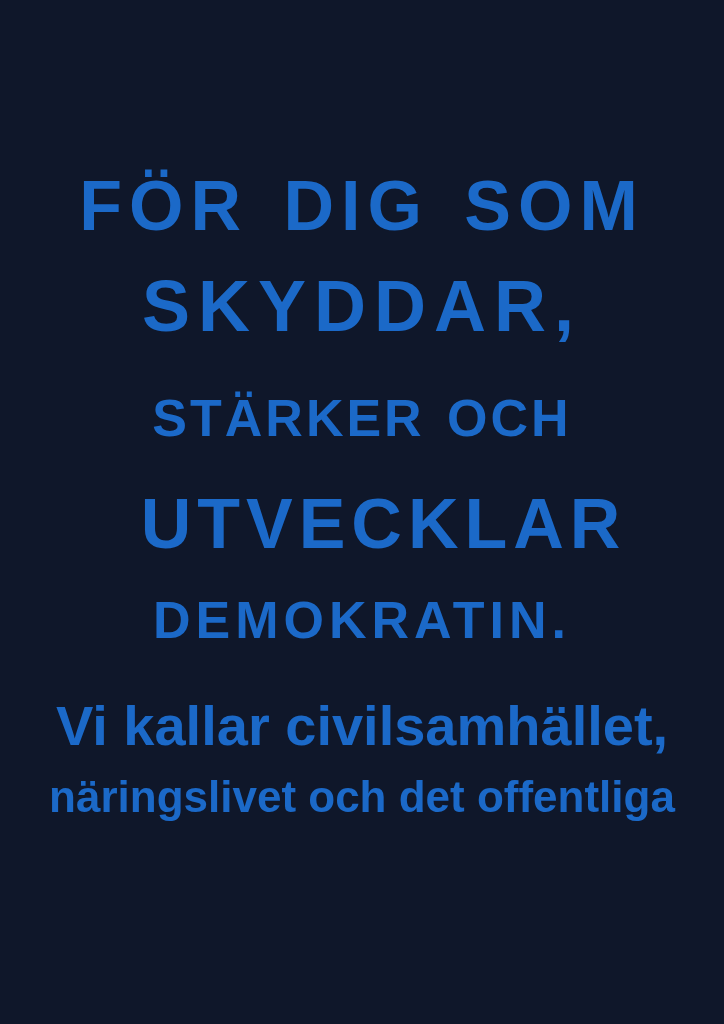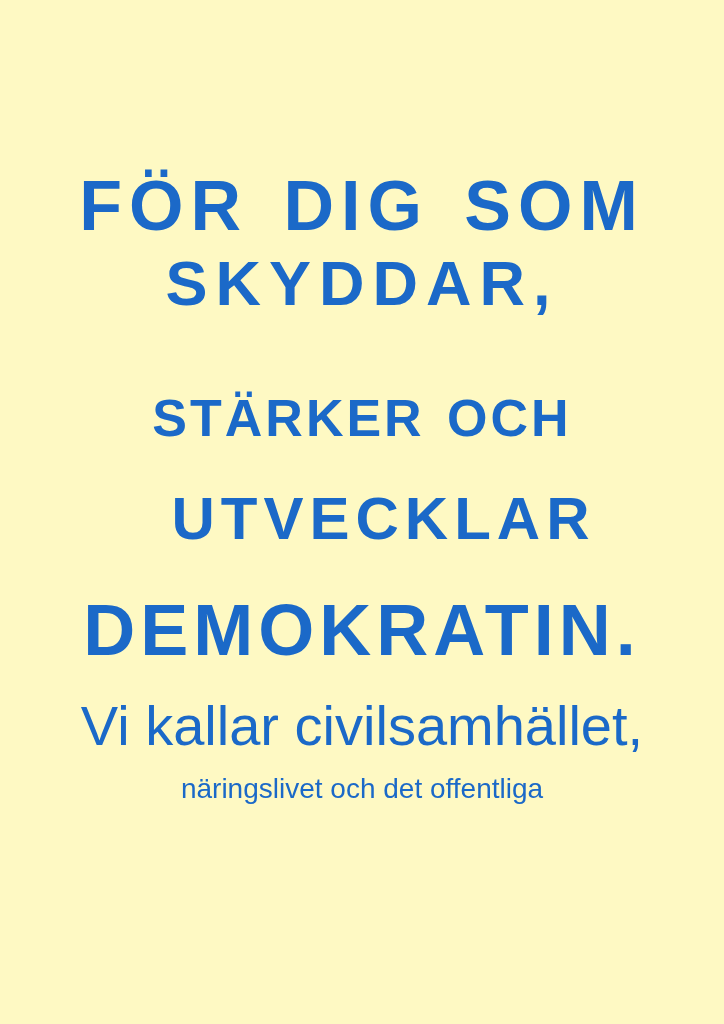--- a/index.html
+++ b/index.html
@@ -4,46 +4,46 @@
 <style>
   html, body {
     margin: 0;
     padding: 0;
     background: #ffffff;
   }
   .poster {
     position: relative;
     width: 724px;
     height: 1024px;
-    background: #fef9c3;
+    background: #0f172a;
     overflow: hidden;
     font-family: "Liberation Sans", sans-serif;
   }
   .line {
     position: absolute;
     left: 0;
     right: 0;
     text-align: center;
     color: #1B69C8;
     line-height: 1;
     white-space: nowrap;
   }
   .headline {
     font-weight: 700;
   }
   .subtext {
-    font-weight: 400;
+    font-weight: 700;
   }
   .l1 { top: 171px; font-size: 70px; letter-spacing: 7px;  word-spacing: 9px; }
-  .l2 { top: 252px; font-size: 63px; letter-spacing: 8px; }
+  .l2 { top: 270px; font-size: 72px; letter-spacing: 8px; }
   .l3 { top: 392px; font-size: 52px; letter-spacing: 3px;  word-spacing: 5px; }
-  .l4 { top: 489px; font-size: 60px; letter-spacing: 6px; margin-left: 43px; }
-  .l5 { top: 594px; font-size: 72px; letter-spacing: 5px; }
+  .l4 { top: 489px; font-size: 70px; letter-spacing: 6px; margin-left: 43px; }
+  .l5 { top: 594px; font-size: 52px; letter-spacing: 5px; }
   .l6 { top: 698px; font-size: 56px; }
-  .l7 { top: 775px; font-size: 28px; }
+  .l7 { top: 775px; font-size: 44px; }
   .l8 { top: 827px; font-size: 44px; }
 </style>
 </head>
 <body>
 
 <div class="poster">
   <div class="line headline l1">FÖR DIG SOM</div>
   <div class="line headline l2">SKYDDAR,</div>
   <div class="line headline l3">STÄRKER OCH</div>
   <div class="line headline l4">UTVECKLAR</div>

